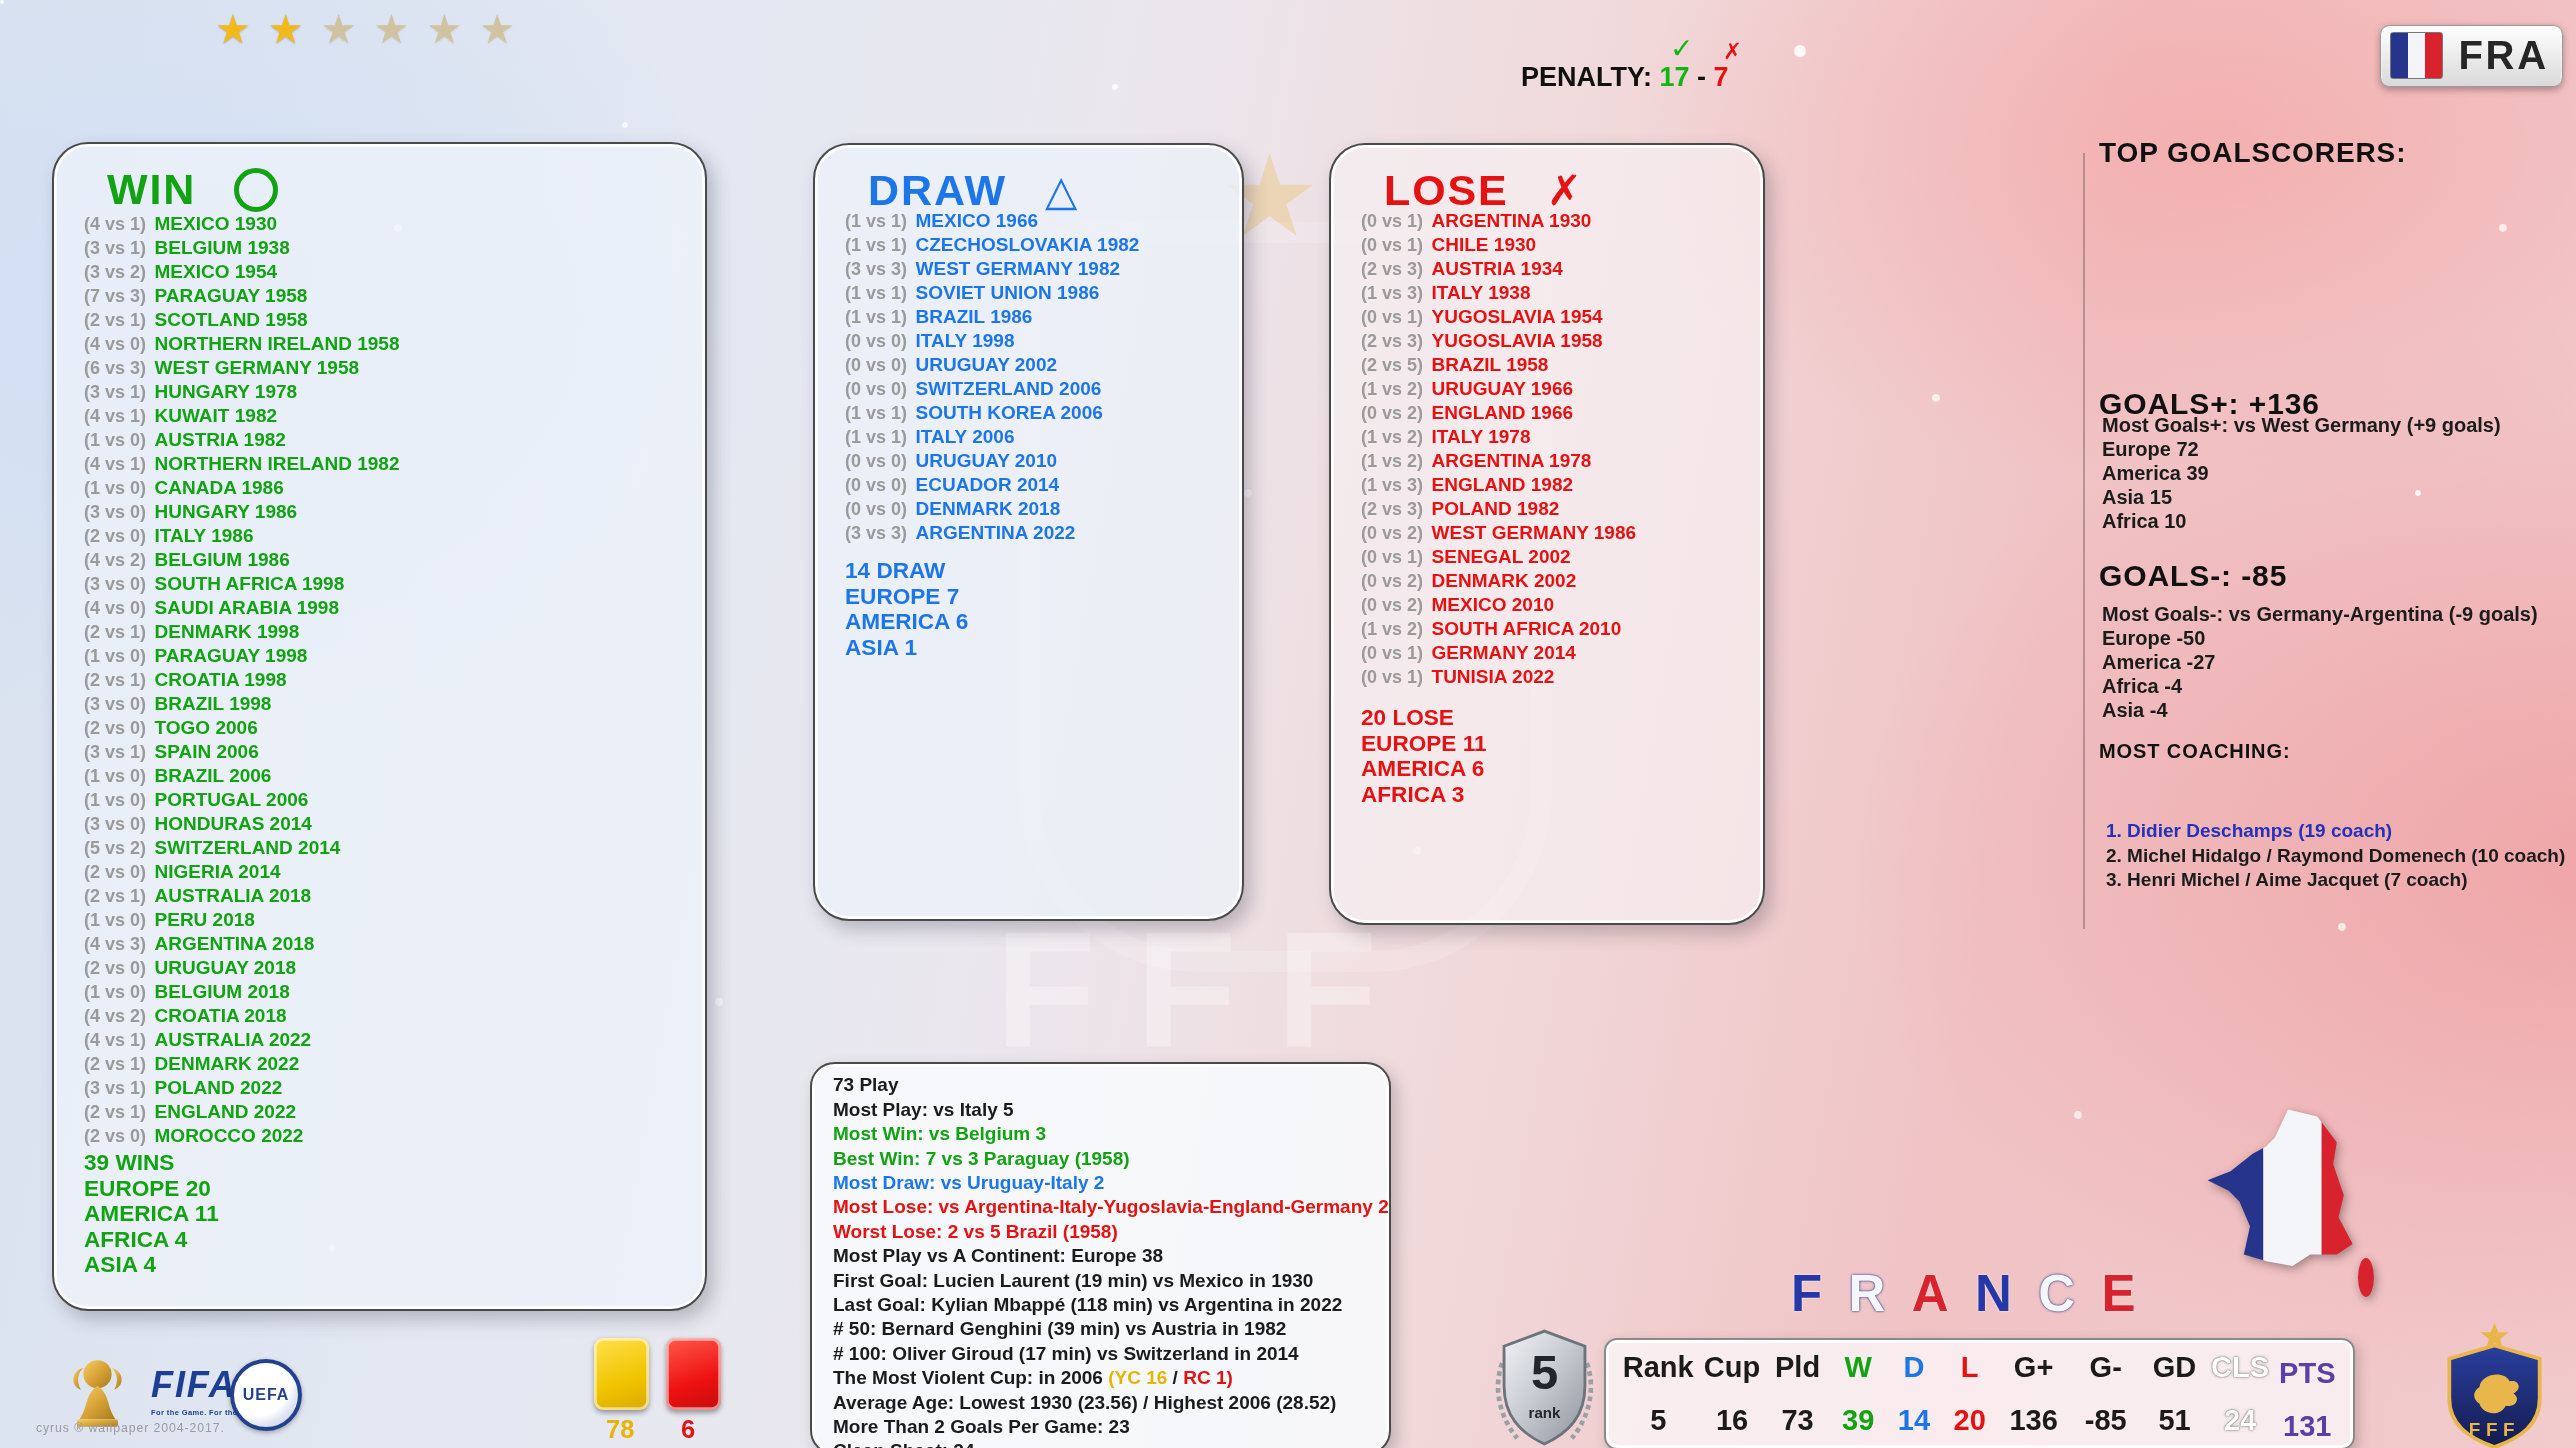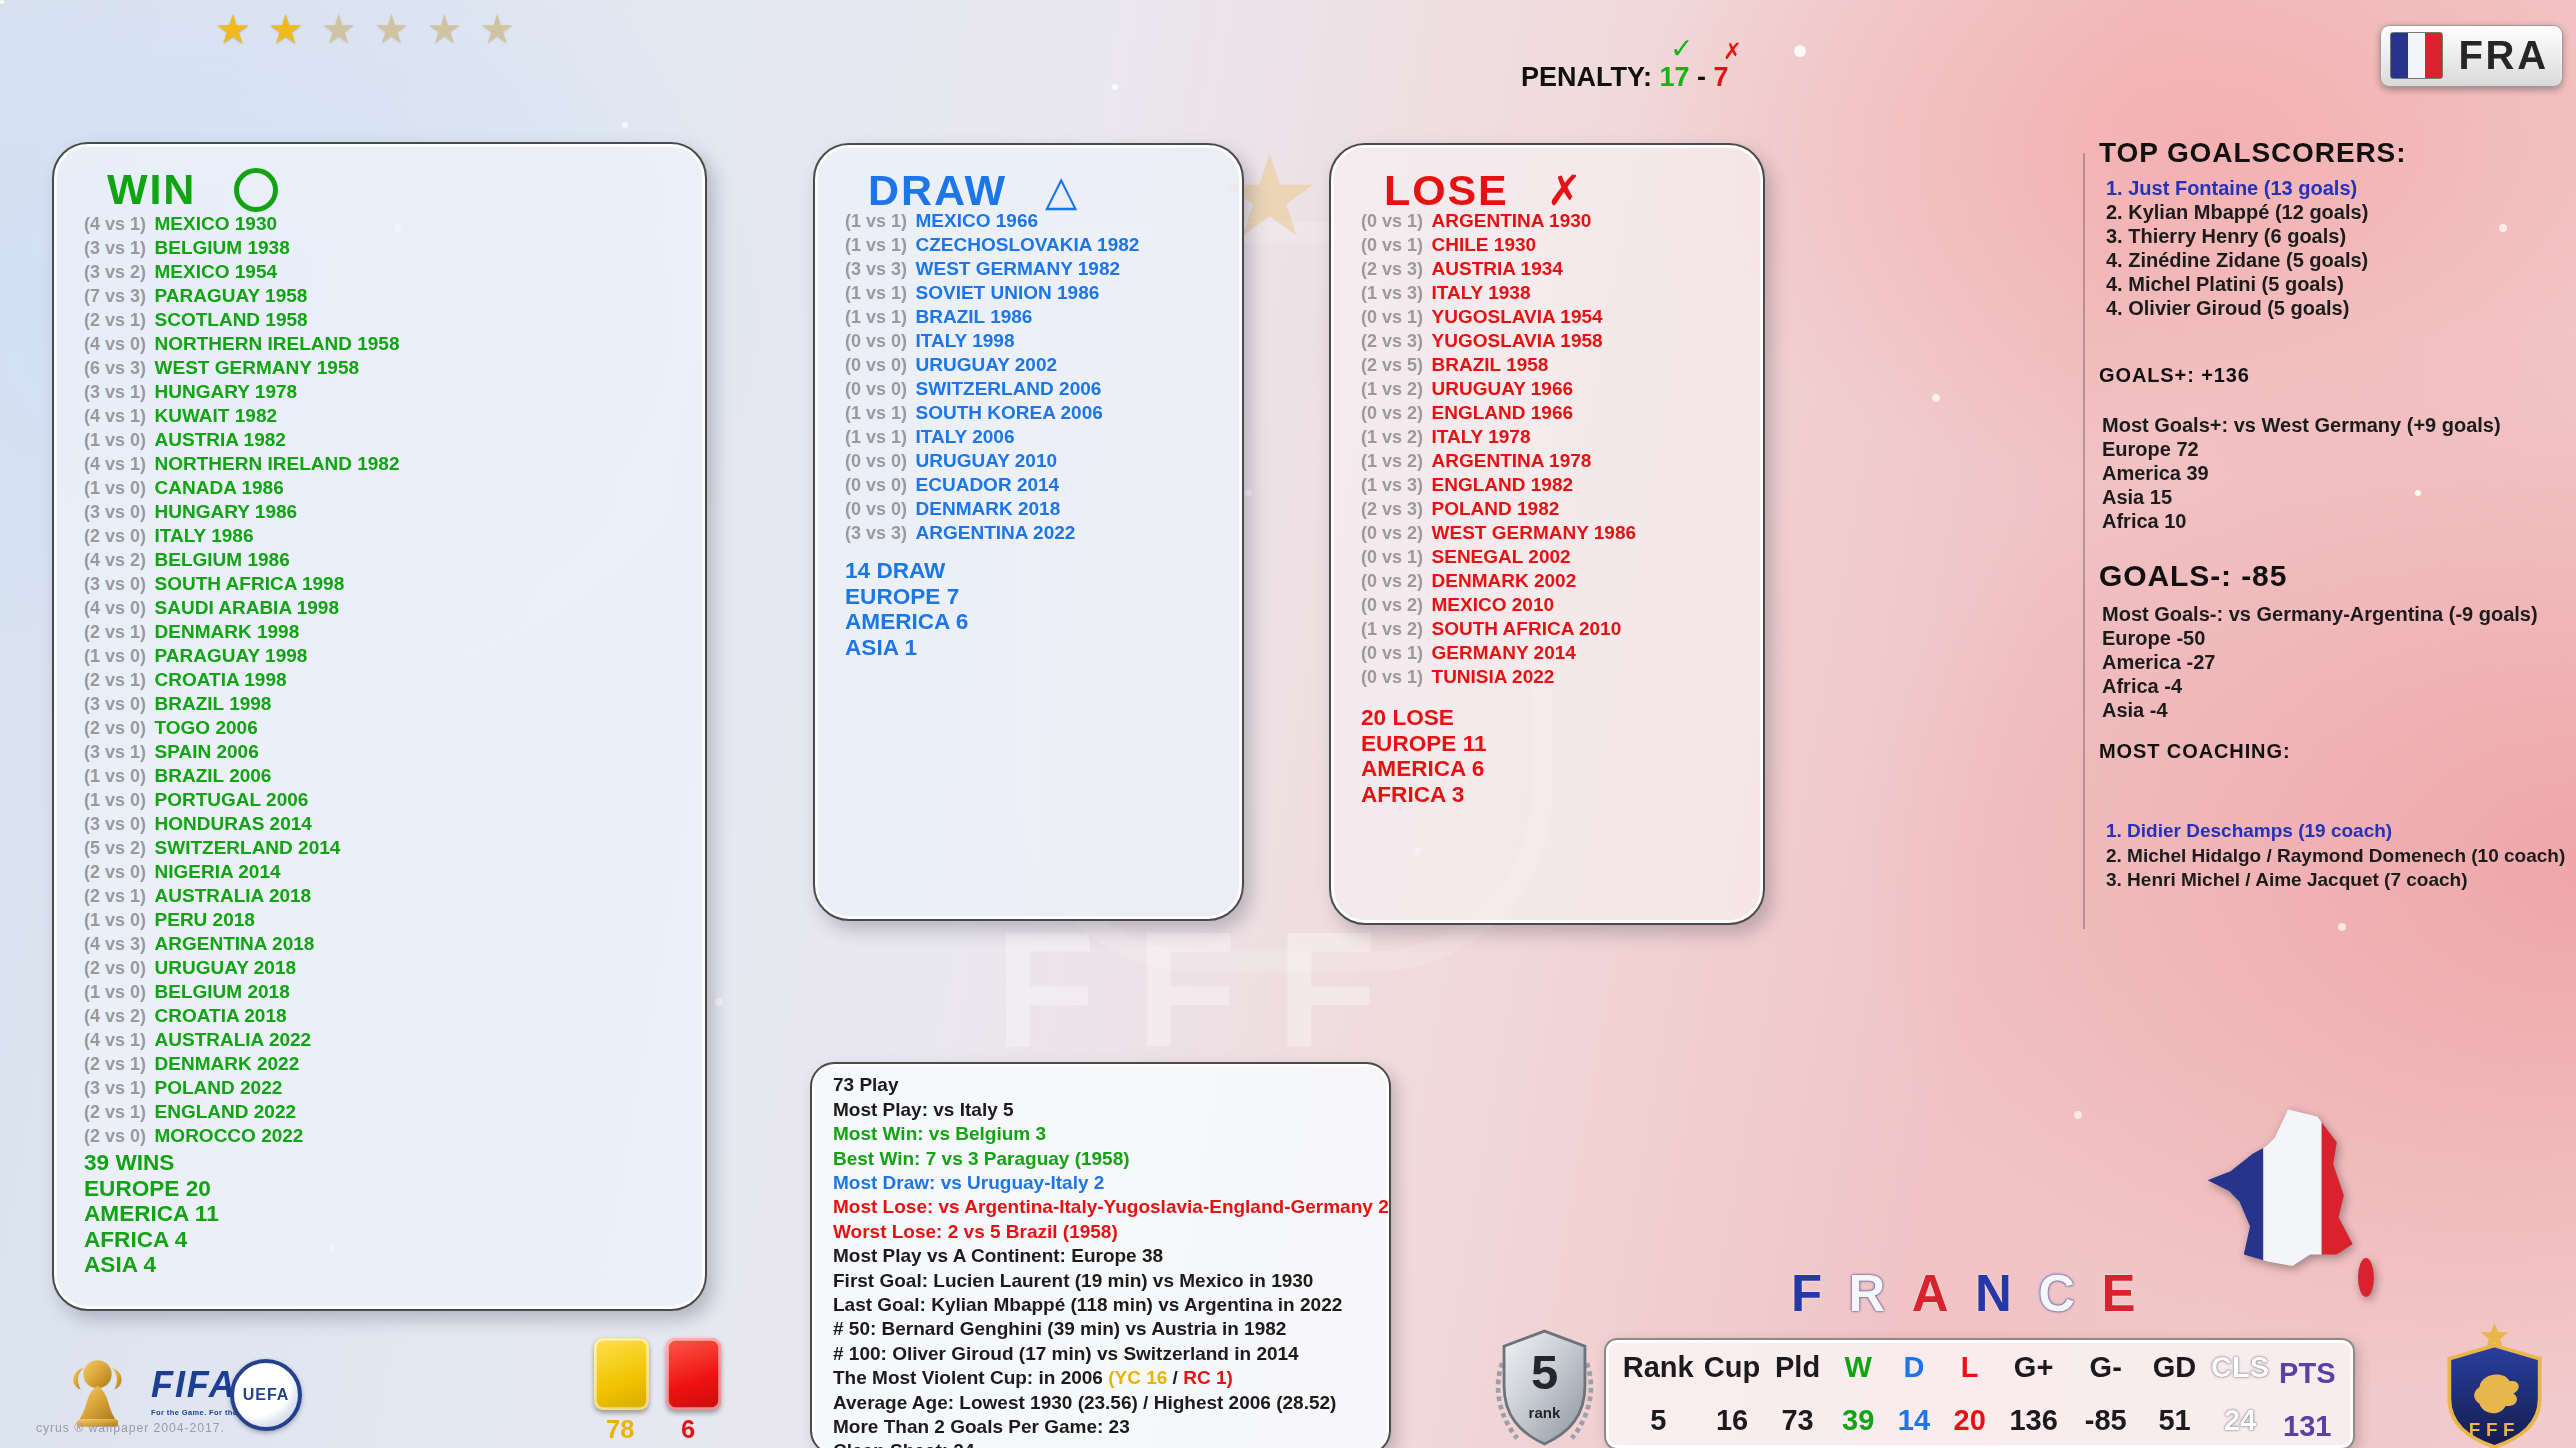--- a/index.html
+++ b/index.html
@@ -57,21 +57,21 @@
   .msc{color:#9a9a9a;font-size:18px;margin-right:8.5px;}
   .psum{position:absolute;left:30px;font-size:22.6px;line-height:25.5px;}
   .win .psum{top:1006px;} .draw .psum{top:413px;} .lose .psum{top:560px;}
   .c-g{color:#12a312;} .c-b{color:#1d76e8;} .c-r{color:#e61212;} .c-k{color:#1b1b1b;}
   .c-y{color:#e9b400;} .c-nv{color:#2431b8;} .c-pu{color:#5b3fa2;margin-top:12px;}
   .c-wh{color:#fff;text-shadow:0 0 2.8px #777,0 0 0.9px #555;}
   
   .rdivider{position:absolute;left:2083px;top:153px;width:1.9px;height:776px;background:rgba(70,70,70,.35);}
   .rhead{position:absolute;color:#111;letter-spacing:0.9px;}
   #tg-head{left:2099px;top:137px;font-size:28px;}
-  #gp-head{left:2099px;top:364px;font-size:20px;}
+  #gp-head{left:2099px;top:387px;font-size:30px;}
   #gm-head{left:2099px;top:559px;font-size:30px;}
   #mc-head{left:2099px;top:740px;font-size:20px;}
   .rlist{position:absolute;white-space:nowrap;color:#1b1b1b;}
   #tg-list{left:2106px;top:176px;font-size:20px;line-height:24px;}
   #gp-list{left:2102px;top:413px;font-size:20px;line-height:24px;font-weight:700;}
   #gm-list{left:2102px;top:602px;font-size:20px;line-height:24px;}
   #mc-list{left:2106px;top:819px;font-size:19px;line-height:24.5px;}
   
   .stats{position:absolute;left:810px;top:1062px;width:577px;height:389px;border-radius:24.5px;border:2.8px solid #4a4a4a;
     background:rgba(247,250,253,.88);box-shadow:inset 0 0 0 2.8px rgba(255,255,255,.92), 5.7px 7.5px 15px rgba(60,60,80,.25);}
@@ -256,28 +256,20 @@
     <div class="psum" id="lose-sum">
         <div class="sline c-r">20 LOSE</div>
         <div class="sline c-r">EUROPE 11</div>
         <div class="sline c-r">AMERICA 6</div>
         <div class="sline c-r">AFRICA 3</div>
       </div>
   </div>
 
   <div class="rdivider"></div>
   <div class="rhead" id="tg-head">TOP GOALSCORERS:</div>
-  <div class="rlist" id="tg-list">
-      <div class="c-nv">1. Just Fontaine (13 goals)</div>
-      <div>2. Kylian Mbappé (12 goals)</div>
-      <div>3. Thierry Henry (6 goals)</div>
-      <div>4. Zinédine Zidane (5 goals)</div>
-      <div>4. Michel Platini (5 goals)</div>
-      <div>4. Olivier Giroud (5 goals)</div>
-    </div>
   <div class="rhead" id="gp-head">GOALS+: +136</div>
   <div class="rlist" id="gp-list">
       <div>Most Goals+: vs West Germany (+9 goals)</div>
       <div>Europe 72</div>
       <div>America 39</div>
       <div>Asia 15</div>
       <div>Africa 10</div>
     </div>
   <div class="rhead" id="gm-head">GOALS-: -85</div>
   <div class="rlist" id="gm-list">

